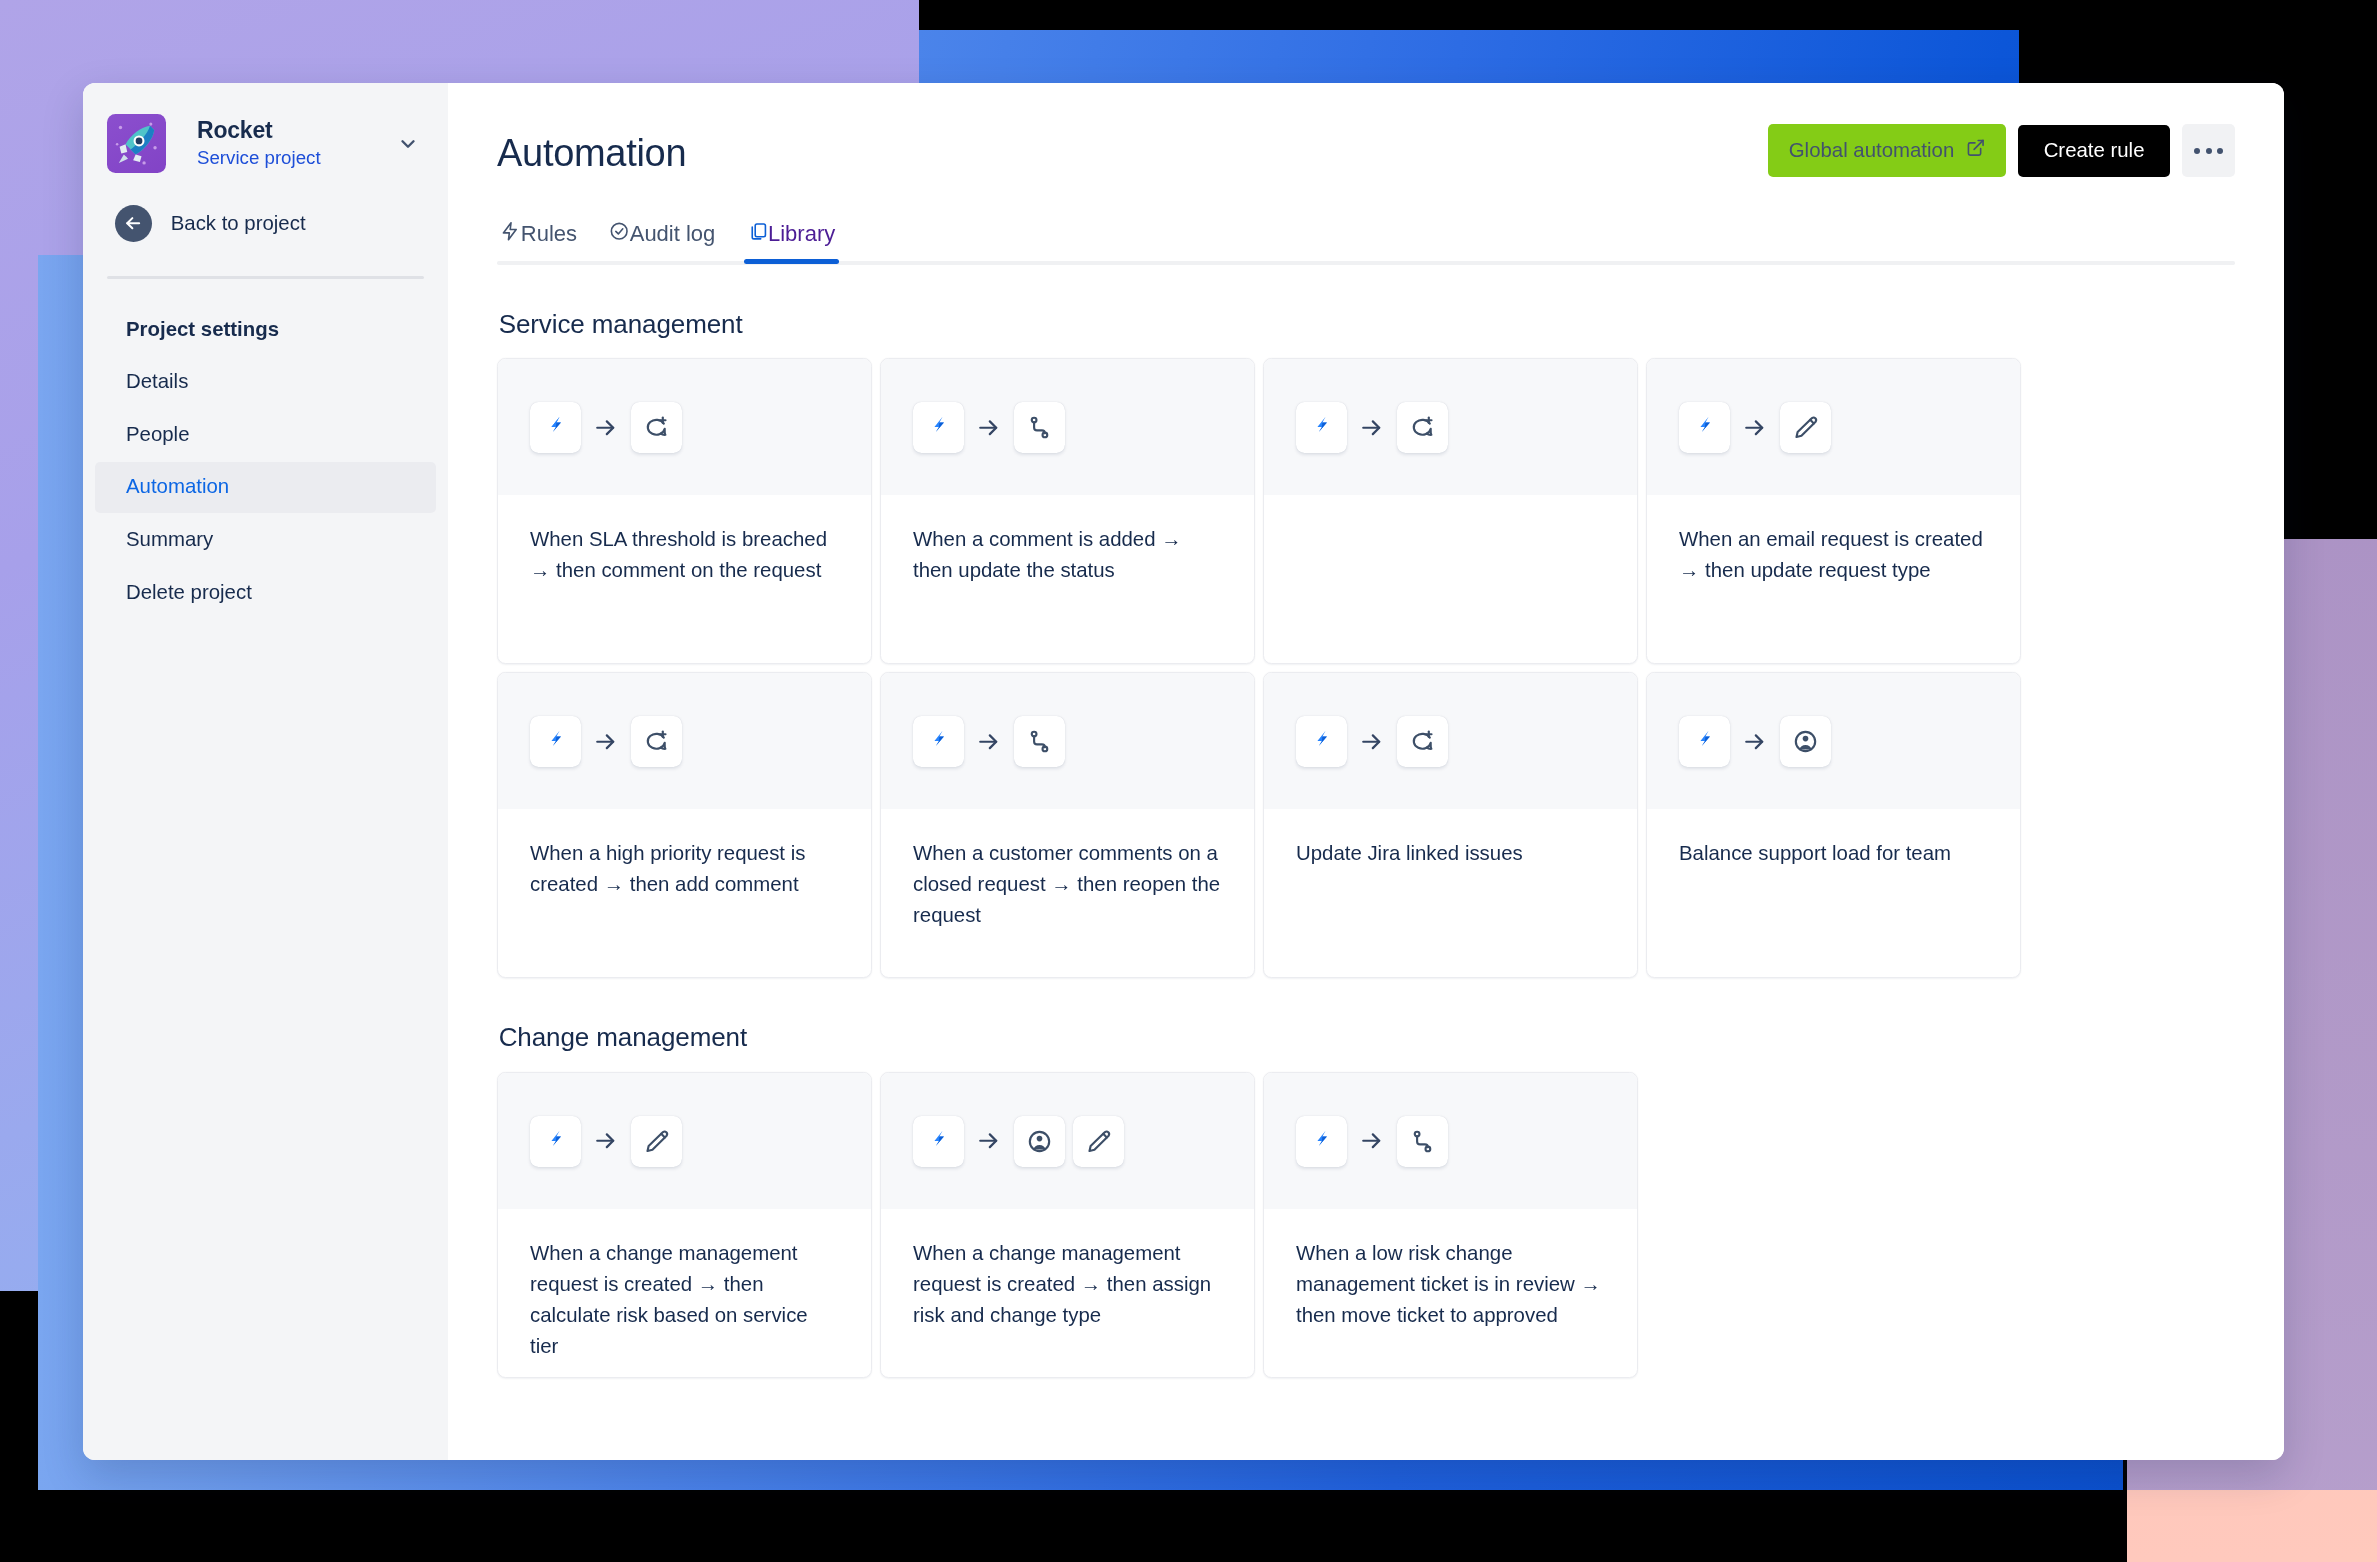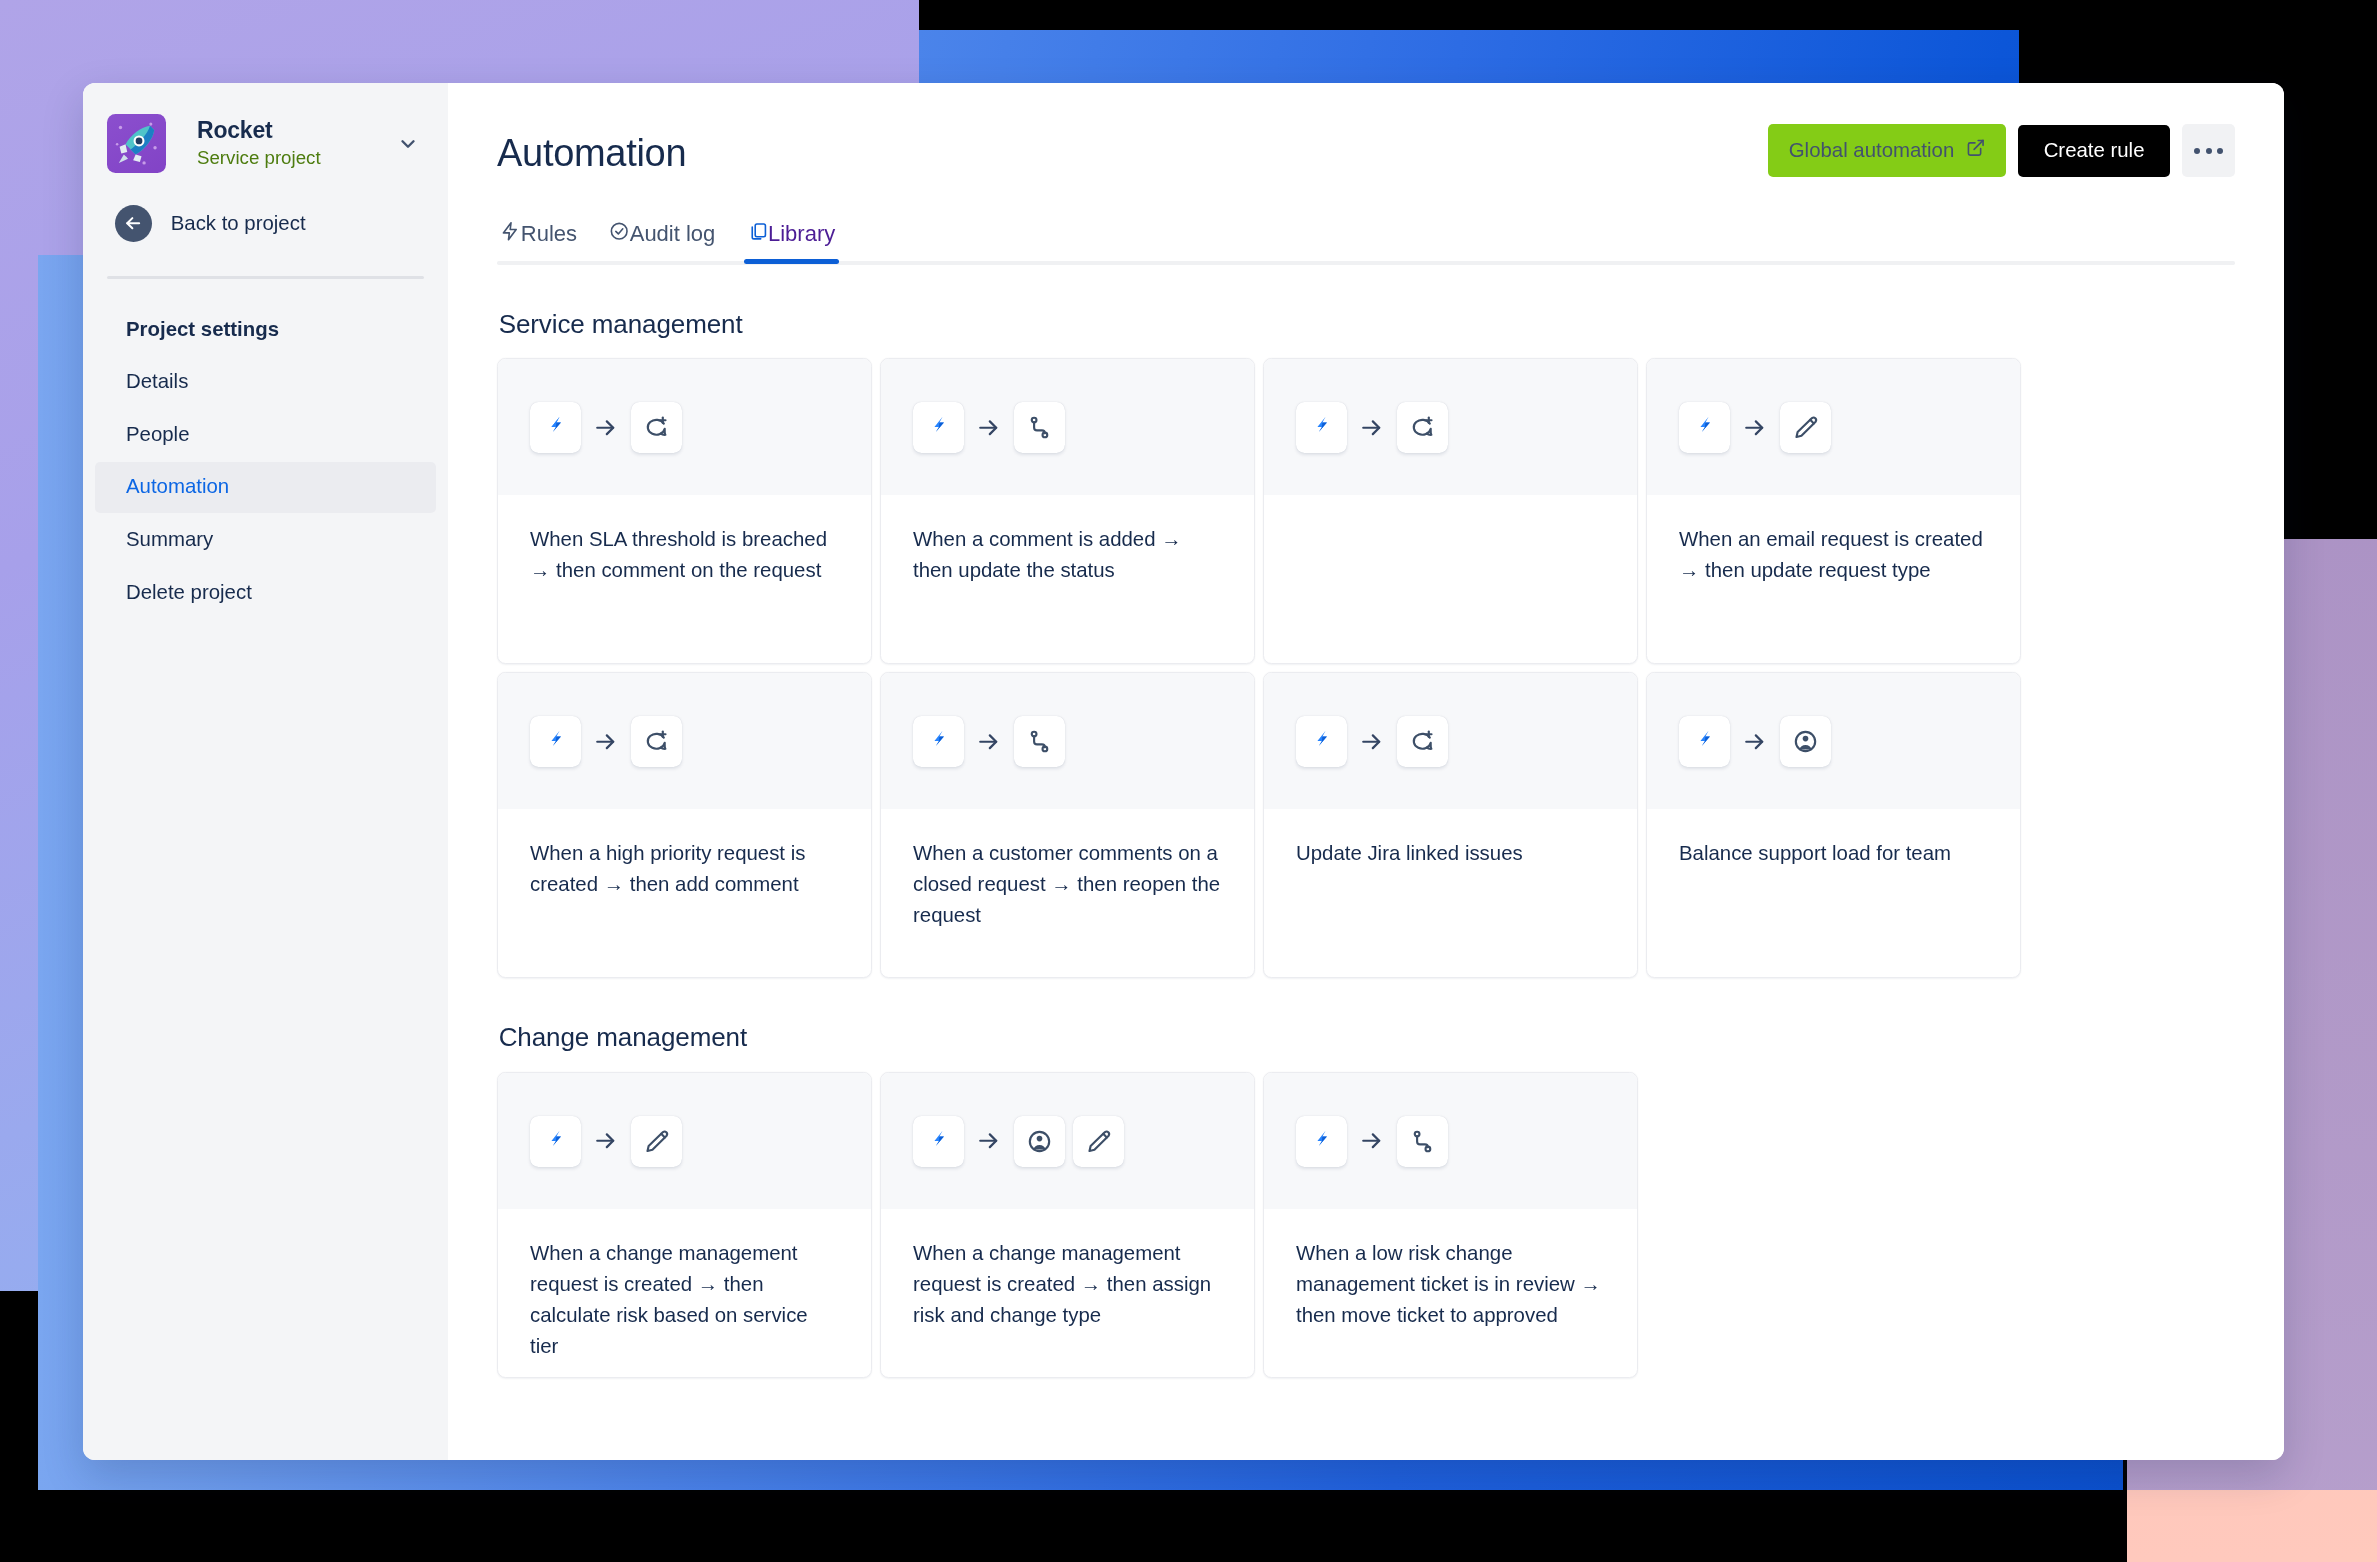--- a/index.html
+++ b/index.html
@@ -70,21 +70,21 @@
     position: relative;
     overflow: hidden;
   }
   .project-avatar svg { position: absolute; left: 0; top: 0; }
   .project-meta { flex: 1; min-width: 0; }
   .project-name {
     font-size: 23px; font-weight: 700; color: #172b4d; line-height: 1.15;
     letter-spacing: -0.2px;
   }
   .project-type {
-    font-size: 18.7px; color: #4d7c0f; line-height: 1.3; margin-top: 2.5px;
+    font-size: 18.7px; color: #1d4ed8; line-height: 1.3; margin-top: 2.5px;
   }
   .chev {
     flex: 0 0 auto; color: #42526e; padding: 5.1px; display:flex; align-items:center;
   }
 
   .back-row {
     display: flex; align-items: center; gap: 18.7px;
     padding: 32px 24px 0 32px;
   }
   .back-circle {

